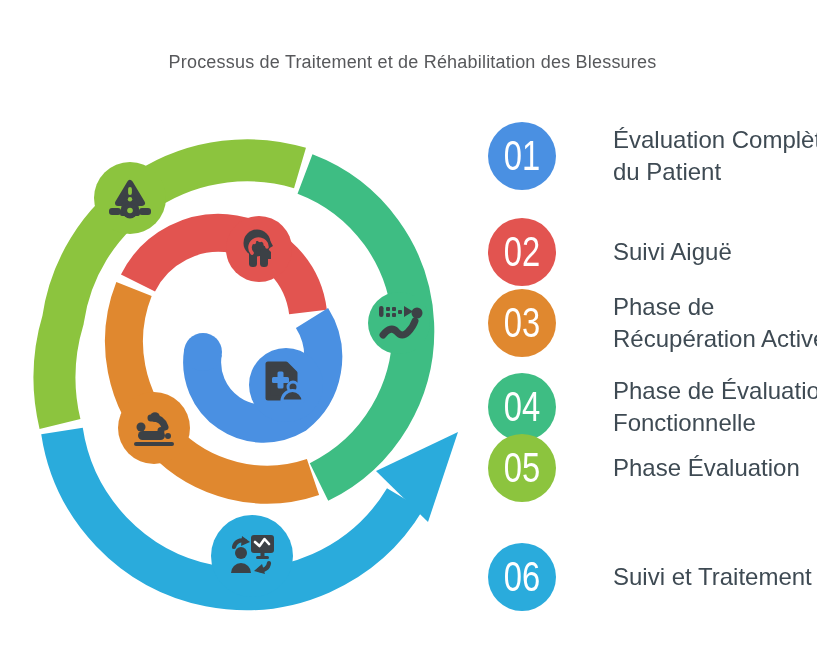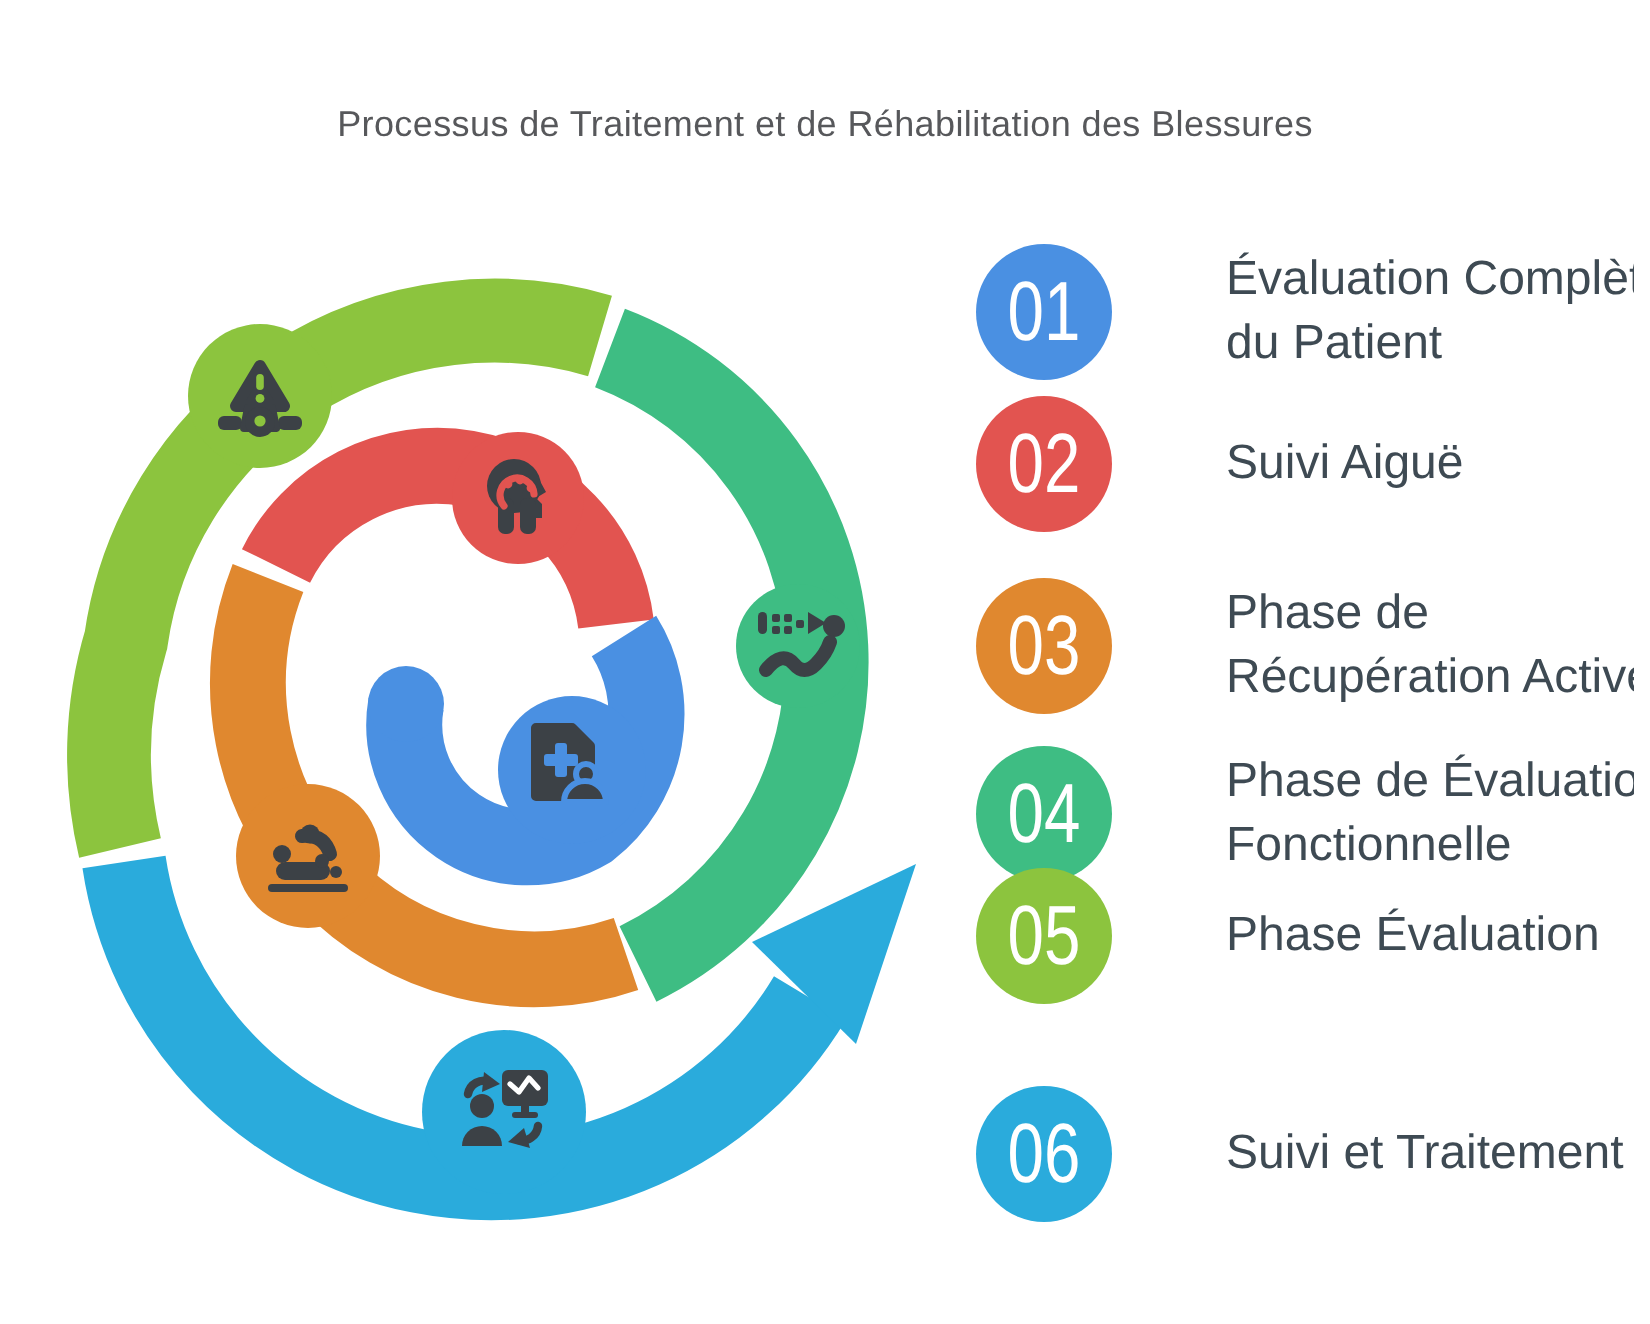--- a/index.html
+++ b/index.html
@@ -135,21 +135,21 @@
   </svg>
 
   <div class="step-row" style="top:122px">
     <svg class="step-circle" width="68" height="68">
       <circle cx="34" cy="34" r="34" fill="#4a90e2"></circle>
       <text class="num" transform="scale(0.78,1)" x="43.6" y="48" text-anchor="middle">01</text>
     </svg>
     <div class="step-label">Évaluation Complète du Patient</div>
   </div>
 
-  <div class="step-row" style="top:198px">
+  <div class="step-row" style="top:218px">
     <svg class="step-circle" width="68" height="68">
       <circle cx="34" cy="34" r="34" fill="#e25450"></circle>
       <text class="num" transform="scale(0.78,1)" x="43.6" y="48" text-anchor="middle">02</text>
     </svg>
     <div class="step-label">Suivi Aiguë</div>
   </div>
 
   <div class="step-row" style="top:289px">
     <svg class="step-circle" width="68" height="68">
       <circle cx="34" cy="34" r="34" fill="#e0882f"></circle>

